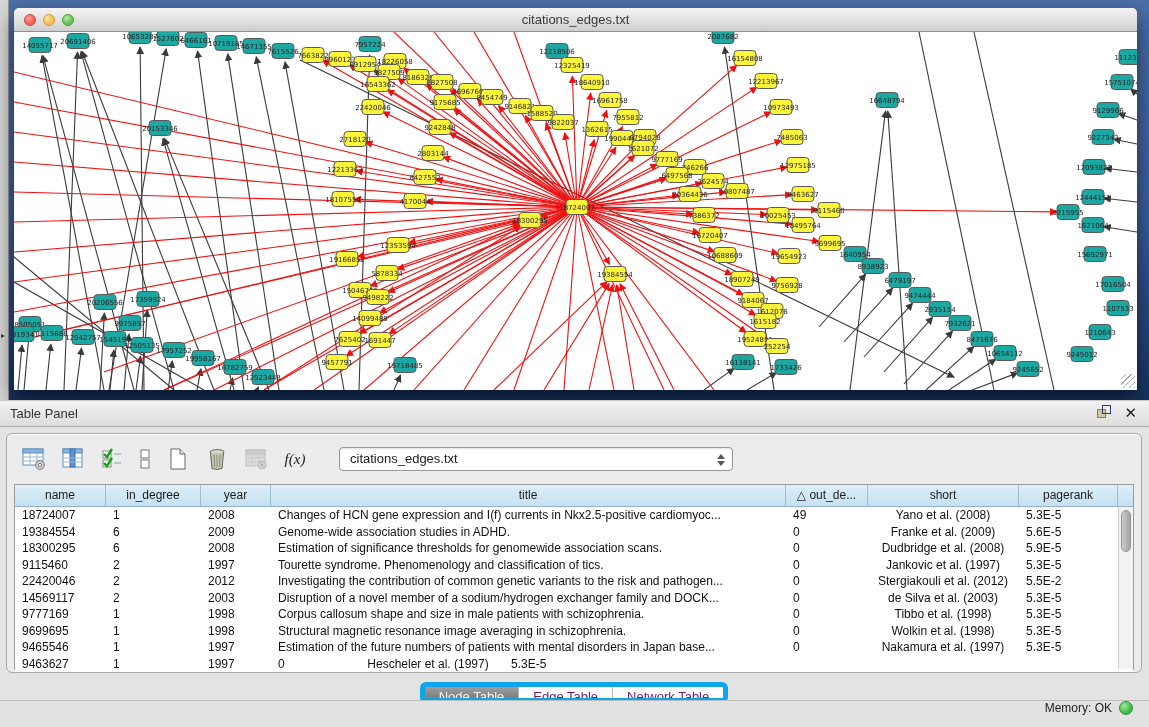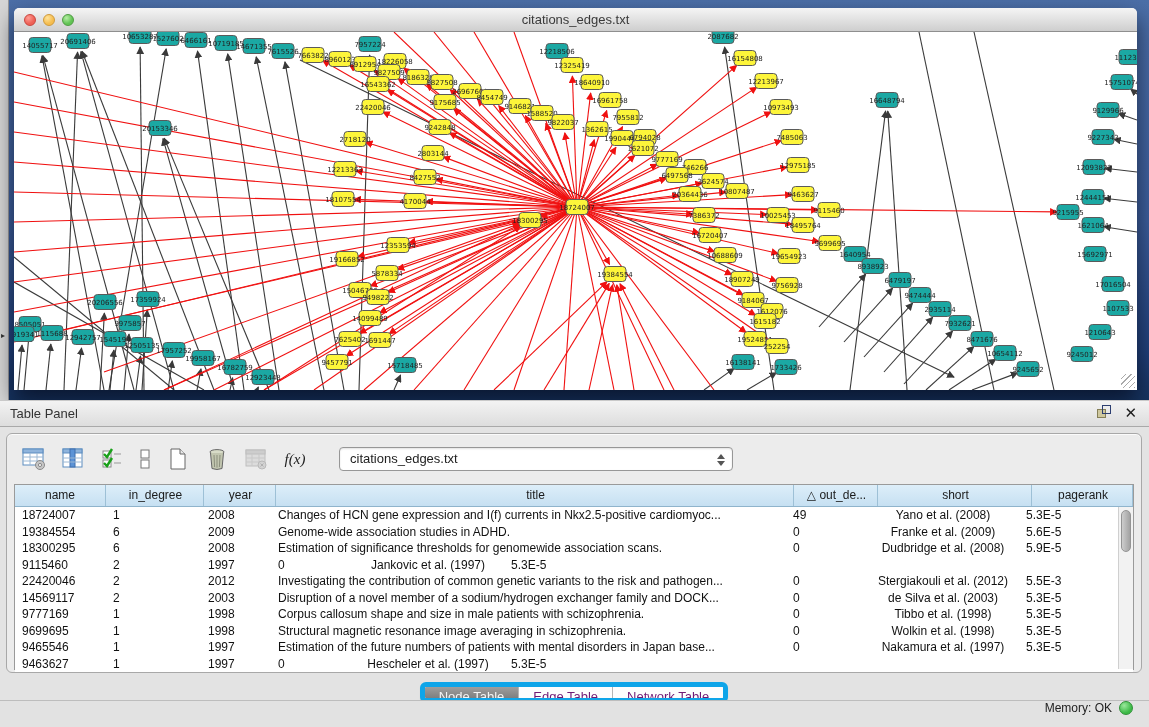--- a/index.html
+++ b/index.html
@@ -47,21 +47,21 @@
   .tb-icon svg{display:block;}
   .fx{font-family:"Liberation Serif","DejaVu Serif",serif;font-style:italic;font-size:15px;color:#222;}
   .combo{position:relative;margin-left:18px;width:394px;height:24px;background:#fff;border:1px solid #979797;
     border-radius:4px;font-size:13px;color:#222;line-height:22px;padding-left:10px;box-shadow:inset 0 1px 2px rgba(0,0,0,.12);}
   .combo .stepper{position:absolute;right:6px;top:3px;width:11px;height:18px;display:flex;flex-direction:column;align-items:center;justify-content:center;gap:2px;}
   .combo .stepper i{width:0;height:0;border-left:4px solid transparent;border-right:4px solid transparent;}
   .combo .stepper .up{border-bottom:5px solid #555;}
   .combo .stepper .dn{border-top:5px solid #555;}
 
   .tablebox{position:absolute;left:7px;right:7px;top:50px;bottom:2px;background:#fff;border:1px solid #9a9a9a;}
-  .thead{display:flex;height:22px;background:linear-gradient(#ddeef9,#c6e0f2);border-bottom:1px solid #8fb4cc;justify-content:space-between;}
+  .thead{display:flex;height:22px;background:linear-gradient(#ddeef9,#c6e0f2);border-bottom:1px solid #8fb4cc;}
   .th{font-size:12px;color:#1a1a1a;text-align:center;line-height:21px;border-right:1px solid #9dc0d6;
     overflow:hidden;white-space:nowrap;}
   .tr{display:flex;height:16.5px;background:#fff;}
   .td{font-size:12px;color:#111;line-height:16.5px;white-space:nowrap;overflow:hidden;padding-left:7px;border-right:1px solid transparent;}
   .c1{width:91px;} .c2{width:95px;} .c3{width:70px;} .c4{width:515px;} .c5{width:82px;} .c6{width:151px;} .c7{width:99px;}
   .td.c6{text-align:center;padding-left:0;}
   .vscroll{position:absolute;right:0;top:22px;bottom:0;width:15px;background:#f2f2f2;border-left:1px solid #cfcfcf;}
   .vthumb{position:absolute;left:2px;top:3px;width:10px;height:42px;border-radius:6px;
     background:linear-gradient(90deg,#cdcdcd,#a2a2a2);border:1px solid #949494;}
 
@@ -871,32 +871,33 @@
             <div class="td c3">2008</div>
             <div class="td c4">Estimation of significance thresholds for genomewide association scans.</div>
             <div class="td c5">0</div>
             <div class="td c6">Dudbridge et al. (2008)</div>
             <div class="td c7">5.9E-5</div>
           </div>
           <div class="tr">
             <div class="td c1">9115460</div>
             <div class="td c2">2</div>
             <div class="td c3">1997</div>
+            <div class="td c4">Tourette syndrome. Phenomenology and classification of tics.</div>
             <div class="td c5">0</div>
             <div class="td c6">Jankovic et al. (1997)</div>
             <div class="td c7">5.3E-5</div>
           </div>
           <div class="tr">
             <div class="td c1">22420046</div>
             <div class="td c2">2</div>
             <div class="td c3">2012</div>
             <div class="td c4">Investigating the contribution of common genetic variants to the risk and pathogen...</div>
             <div class="td c5">0</div>
             <div class="td c6">Stergiakouli et al. (2012)</div>
-            <div class="td c7">5.5E-3</div>
+            <div class="td c7">5.5E-2</div>
           </div>
           <div class="tr">
             <div class="td c1">14569117</div>
             <div class="td c2">2</div>
             <div class="td c3">2003</div>
             <div class="td c4">Disruption of a novel member of a sodium/hydrogen exchanger family and DOCK...</div>
             <div class="td c5">0</div>
             <div class="td c6">de Silva et al. (2003)</div>
             <div class="td c7">5.3E-5</div>
           </div>

